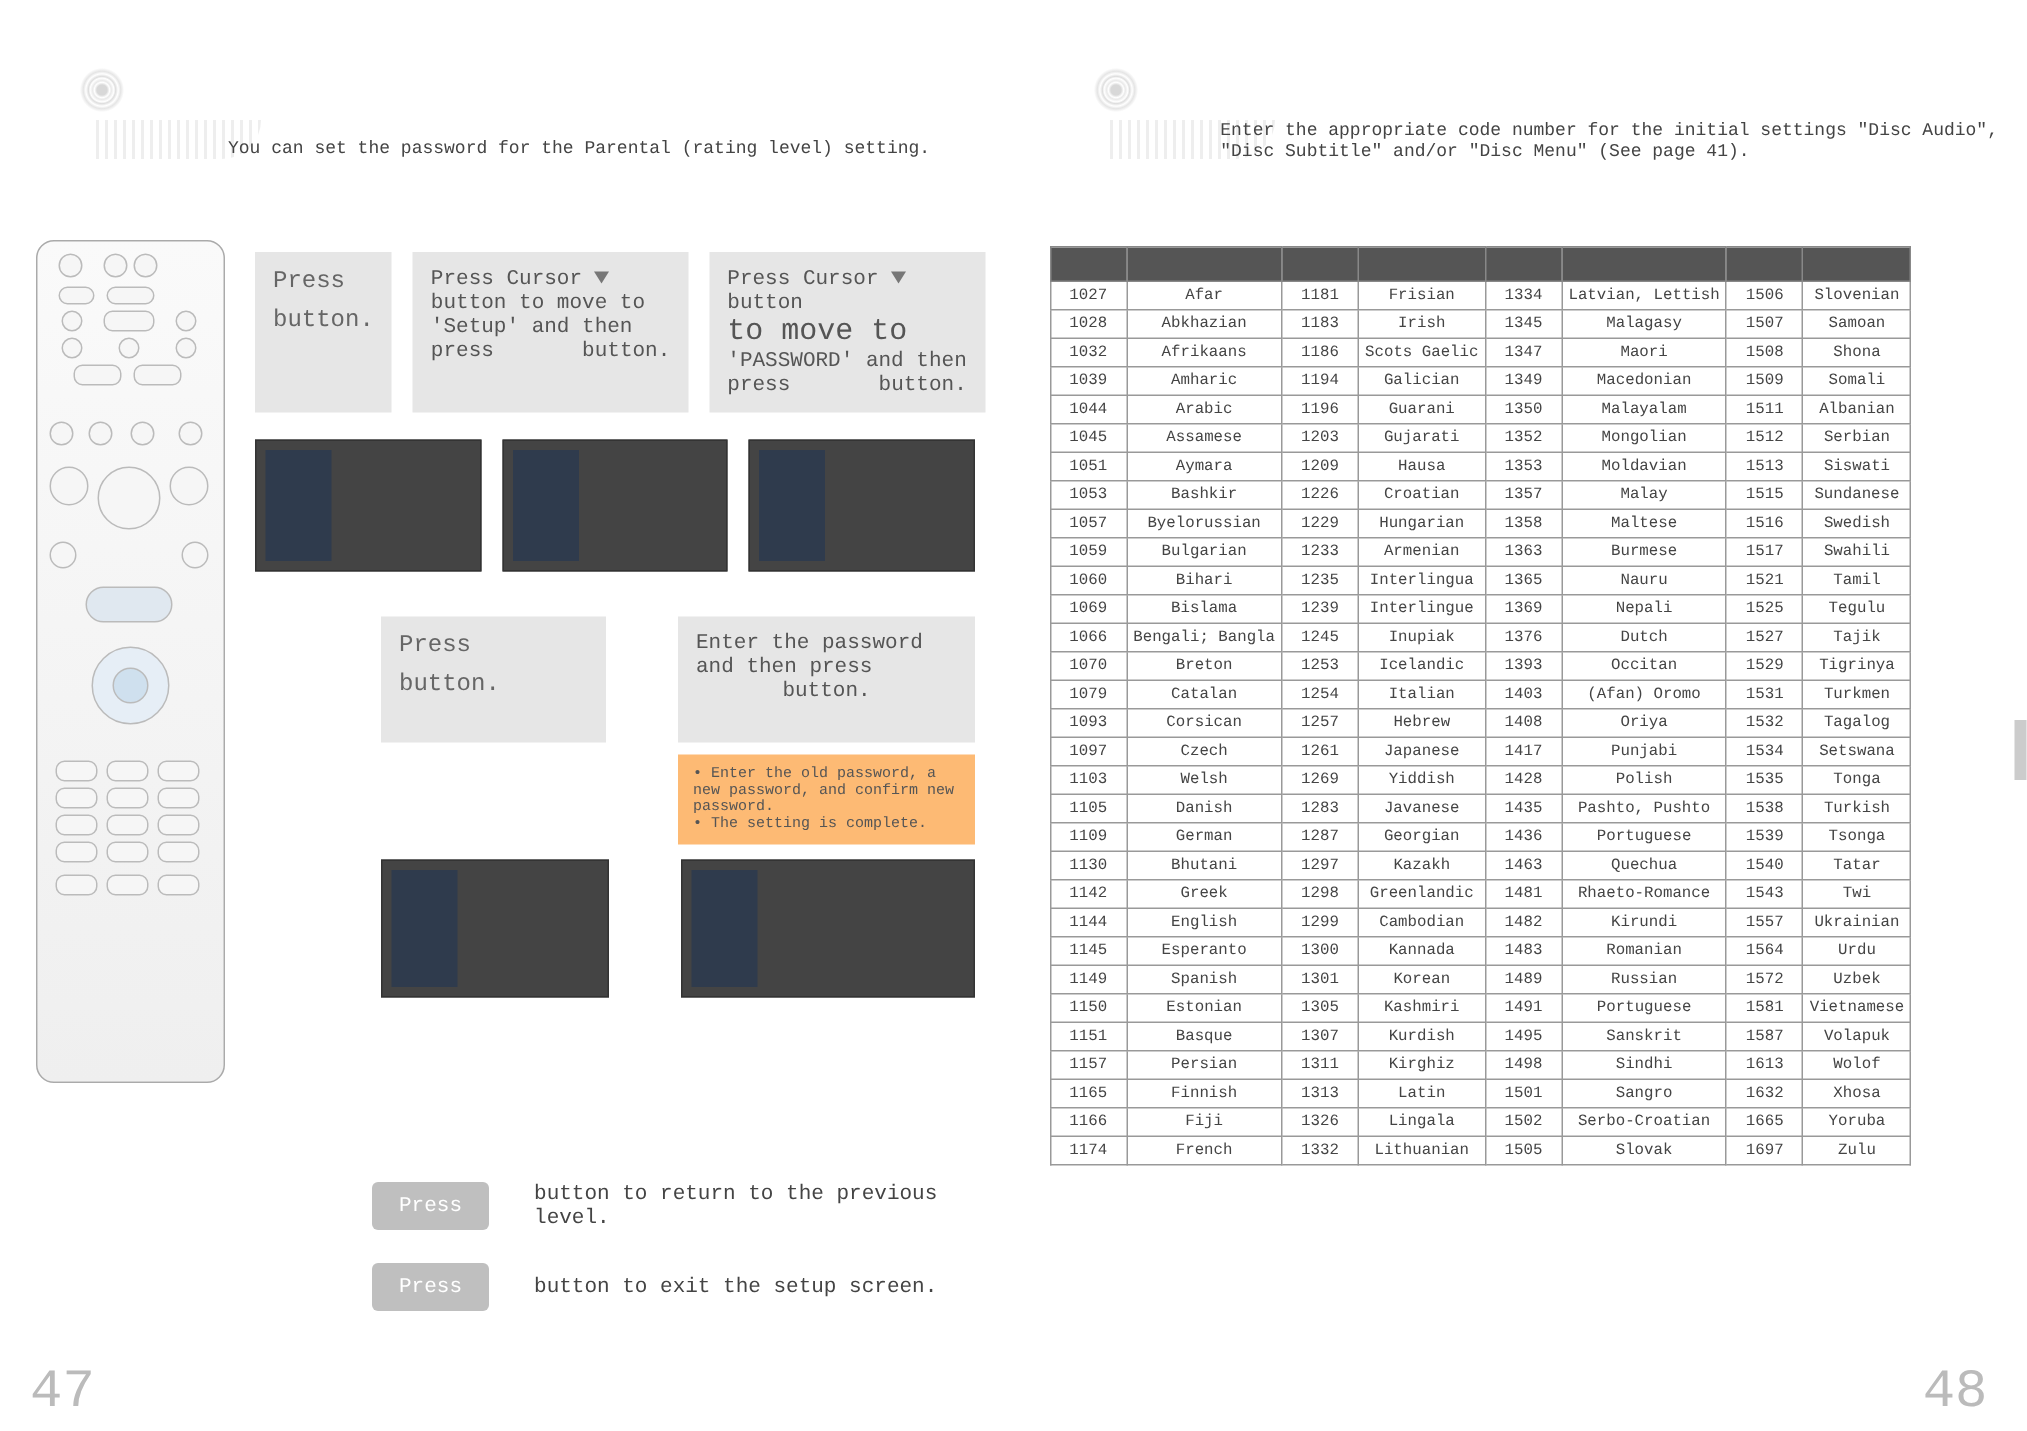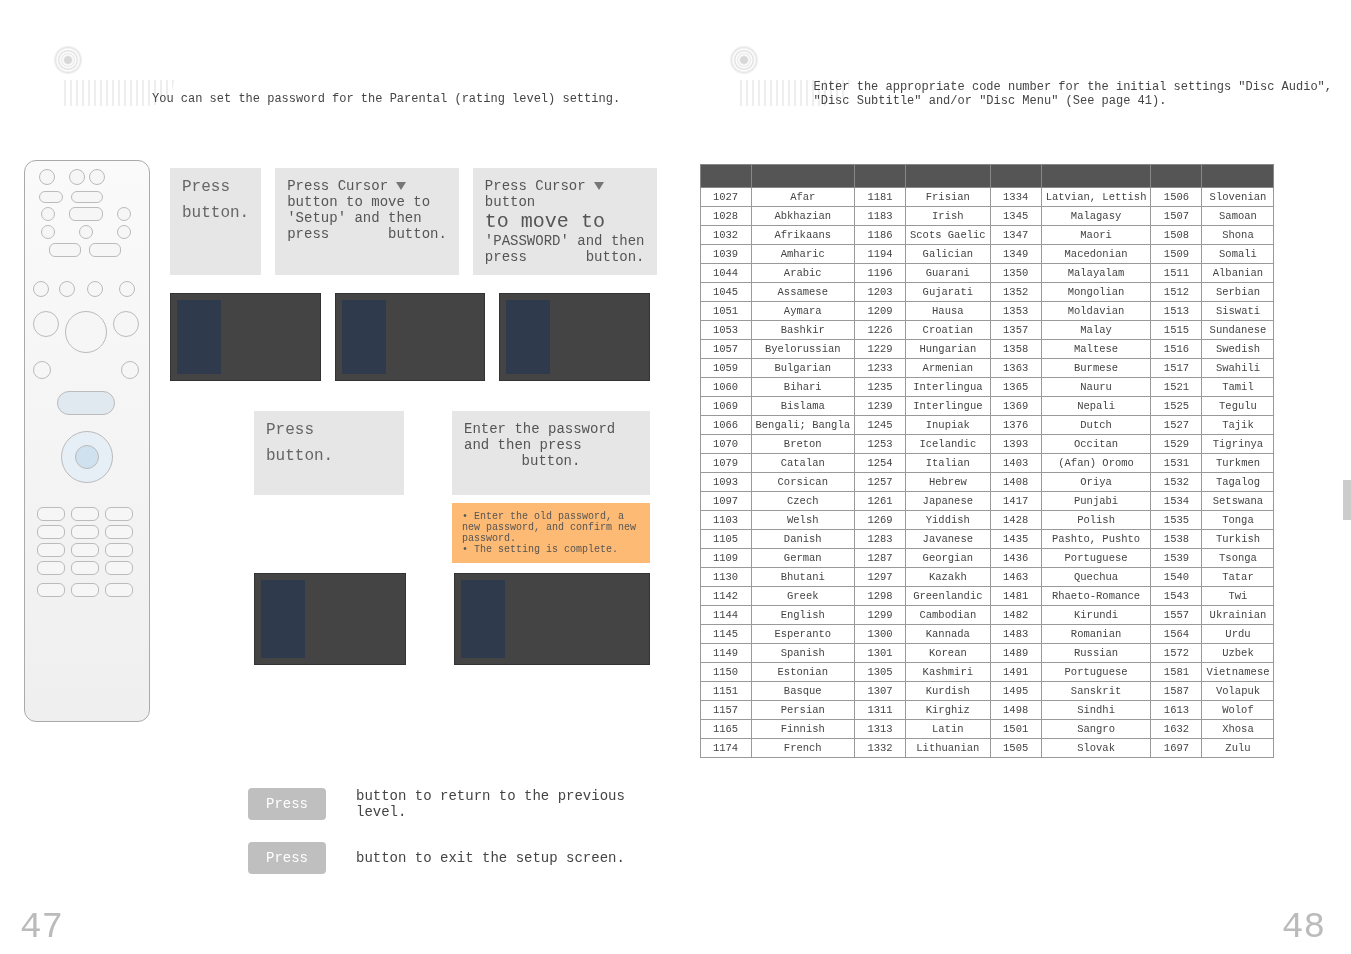--- a/index.html
+++ b/index.html
@@ -613,20 +613,30 @@
             <td class="code">1165</td>
             <td>Finnish</td>
             <td class="code">1313</td>
             <td>Latin</td>
             <td class="code">1501</td>
             <td>Sangro</td>
             <td class="code">1632</td>
             <td>Xhosa</td>
           </tr>
           <tr>
+            <td class="code">1166</td>
+            <td>Fiji</td>
+            <td class="code">1326</td>
+            <td>Lingala</td>
+            <td class="code">1502</td>
+            <td>Serbo-Croatian</td>
+            <td class="code">1665</td>
+            <td>Yoruba</td>
+          </tr>
+          <tr>
             <td class="code">1174</td>
             <td>French</td>
             <td class="code">1332</td>
             <td>Lithuanian</td>
             <td class="code">1505</td>
             <td>Slovak</td>
             <td class="code">1697</td>
             <td>Zulu</td>
           </tr>
         </tbody>

